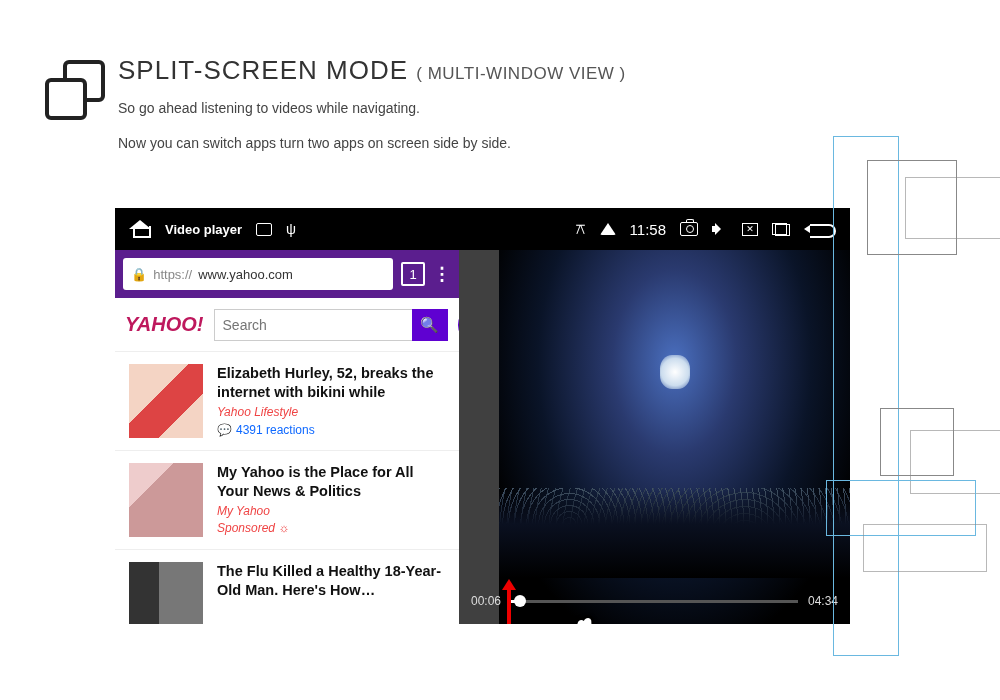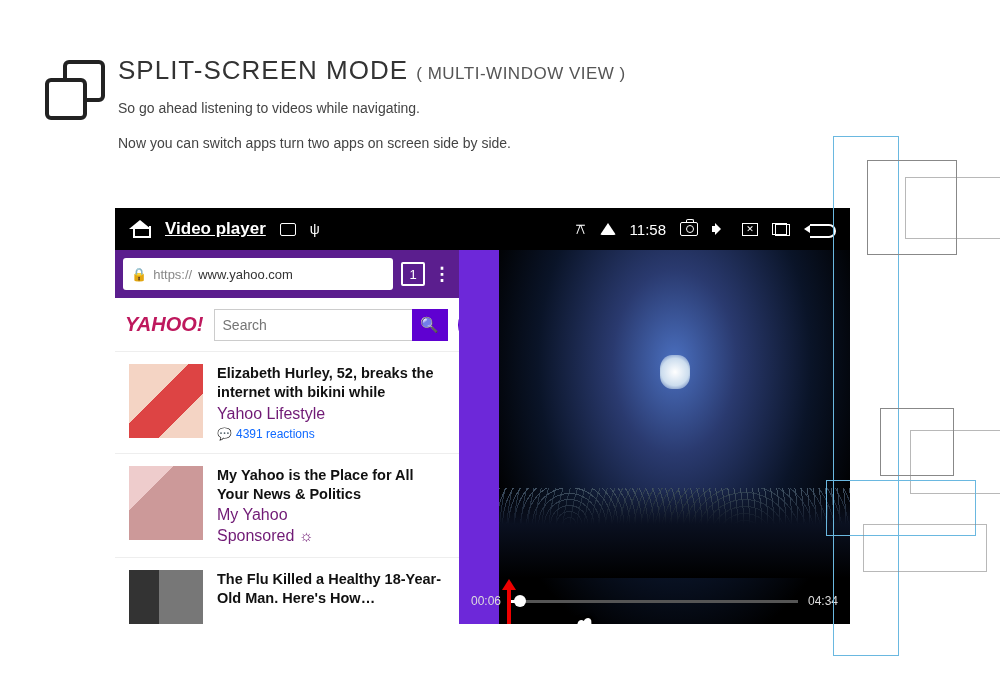--- a/index.html
+++ b/index.html
@@ -14,21 +14,21 @@
 .header-text p { font-size: 14px; color: #444; margin-top: 10px; line-height: 1.8; }
 
 .device { position: absolute; left: 115px; top: 208px; width: 735px; height: 416px; background: #000; overflow: hidden; }
 
 .status-bar { height: 42px; display: flex; align-items: center; padding: 0 14px; color: #fff; font-size: 15px; background: #000; }
 .status-left { display: flex; align-items: center; gap: 14px; }
 .status-right { margin-left: auto; display: flex; align-items: center; gap: 14px; }
 .home-icon { width: 22px; height: 18px; position: relative; }
 .home-icon::before { content:""; position:absolute; top:0; left:50%; transform:translateX(-50%); border-left:11px solid transparent; border-right:11px solid transparent; border-bottom:9px solid #fff; }
 .home-icon::after { content:""; position:absolute; bottom:0; left:4px; width:14px; height:10px; border:2px solid #fff; border-top:none; }
-.status-title { font-weight: bold; font-size: 17px; text-decoration: underline; }
+.status-title { font-weight: bold; font-size: 13px; }
 .mini-icon { width:16px; height:13px; border:1.5px solid #fff; border-radius:2px; position:relative; }
 .speaker-ic { width:16px; height:16px; position:relative; }
 .speaker-ic::before { content:""; position:absolute; left:0; top:5px; width:3px; height:6px; background:#fff; }
 .speaker-ic::after { content:""; position:absolute; left:3px; top:2px; border-top:6px solid transparent; border-bottom:6px solid transparent; border-right:6px solid #fff; transform:scaleX(-1); }
 .cam-ic { width:18px; height:14px; border:1.5px solid #fff; border-radius:2px; position:relative; }
 .cam-ic::before{ content:""; position:absolute; top:-4px; left:5px; width:6px; height:3px; border:1.5px solid #fff; border-bottom:none; border-radius:2px 2px 0 0;}
 .cam-ic::after{ content:""; position:absolute; top:2px; left:5px; width:6px; height:6px; border:1.5px solid #fff; border-radius:50%; }
 .x-box { width:16px; height:13px; border:1.5px solid #fff; display:flex; align-items:center; justify-content:center; font-size:9px; }
 .two-box { width:18px; height:13px; position:relative; }
 .two-box::before,.two-box::after { content:""; position:absolute; width:13px; height:10px; border:1.5px solid #fff; }
@@ -57,24 +57,24 @@
 .profile-ic { width:26px; height:26px; border:1.5px solid #5f01d1; border-radius:50%; color:#5f01d1; display:flex; align-items:center; justify-content:center; font-size:14px; }
 
 .news-list { flex:1; overflow:hidden; }
 .news-item { display:flex; padding:12px 14px; border-bottom:1px solid #eee; gap:14px; }
 .news-thumb { width:74px; height:74px; background:#ddd; flex-shrink:0; }
 .thumb1 { background: linear-gradient(135deg,#f4d4c4 40%,#d44 40%,#d44 70%,#f4d4c4 70%); }
 .thumb2 { background: linear-gradient(135deg,#ecc 30%,#c99 30%); }
 .thumb3 { background: linear-gradient(90deg,#333 40%,#777 40%); }
 .news-text { flex:1; }
 .news-title { font-size:14.5px; font-weight:bold; color:#111; line-height:1.3; }
-.news-source { font-size:16px; color:#701a75; margin-top:3px; }
+.news-source { font-size:12px; color:#ef4444; margin-top:3px;font-style:italic; }
 .news-reactions { font-size:12px; color:#0f69ff; margin-top:4px; display:flex; align-items:center; gap:4px; }
 
-.right-pane { flex:1; background:#6d28d9; position:relative; display:flex; flex-direction:column;padding-left:40px; }
+.right-pane { flex:1; background:#404040; position:relative; display:flex; flex-direction:column;padding-left:40px; }
 .brand-mark { position:absolute; top:6px; right:14px; color:#aaa; font-size:12px; font-style:italic; letter-spacing:1px; }
 .brand-mark sup { font-size:7px; }
 .video-scene { flex:1; background: radial-gradient(ellipse at 50% 30%, #4a6fbf 0%, #2a3a6f 25%, #0a1428 55%, #000 80%); position:relative; }
 .stage-glow { position:absolute; top:28%; left:50%; transform:translateX(-50%); width:30px; height:34px; background:radial-gradient(circle,#fff,#cde 60%,transparent); border-radius:40%; }
 .crowd { position:absolute; bottom:46px; left:0; right:0; height:90px; background:linear-gradient(0deg,#000,#0a1020 60%,transparent),
   repeating-radial-gradient(circle at 20% 40%, #456 0 1px, transparent 1px 6px),
   repeating-radial-gradient(circle at 70% 60%, #345 0 1px, transparent 1px 7px); }
 .progress-row { position:absolute; bottom:16px; left:12px; right:12px; display:flex; align-items:center; gap:10px; color:#ddd; font-size:12px; }
 .prog-track { flex:1; height:3px; background:#555; position:relative; }
 .prog-fill { position:absolute; left:0; top:0; height:100%; width:3%; background:#fff; }

